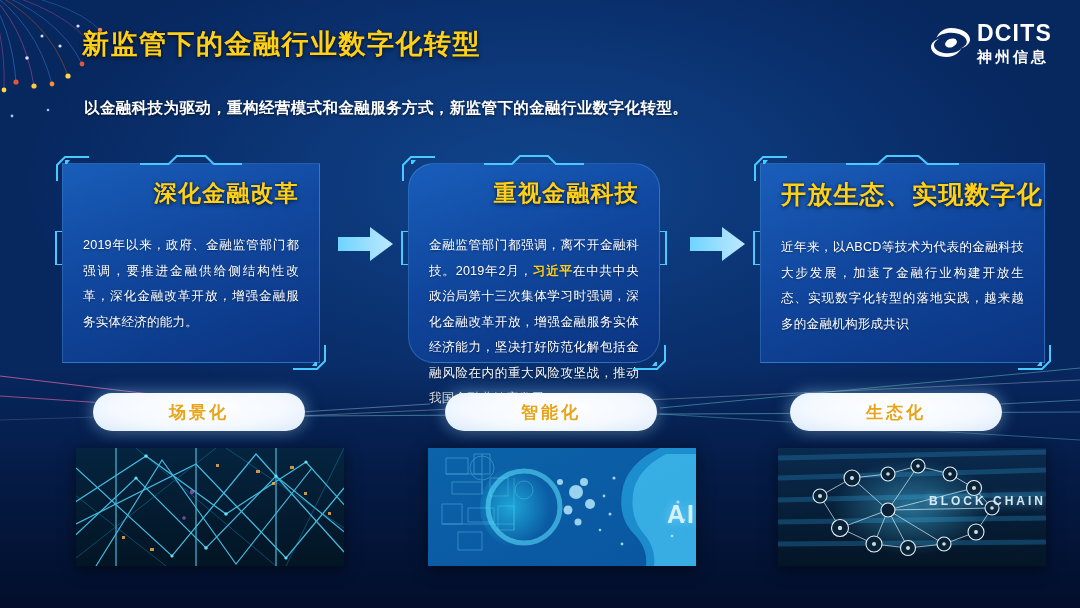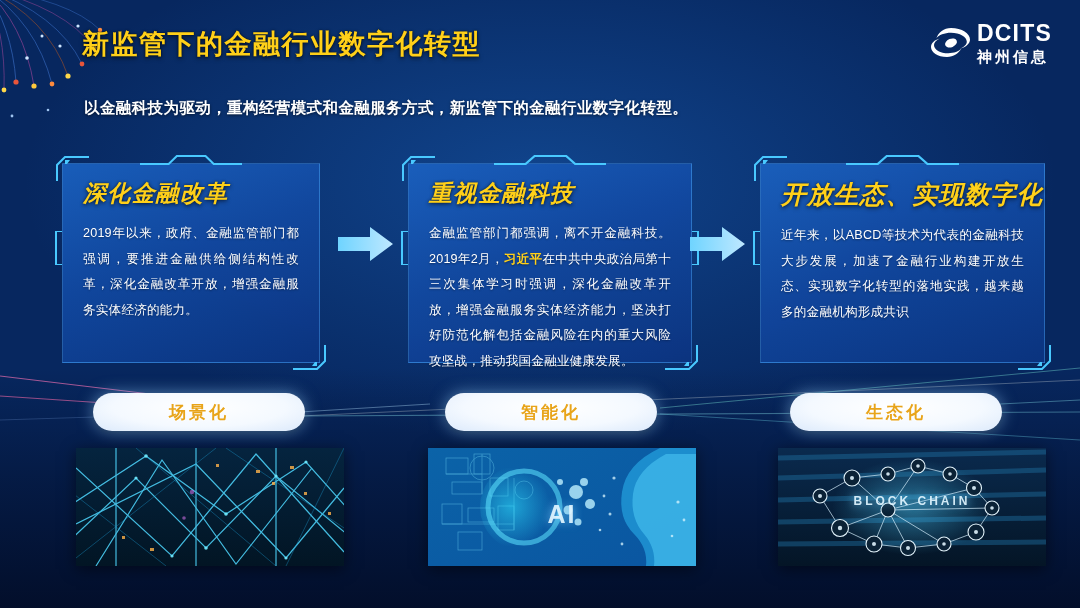--- a/index.html
+++ b/index.html
@@ -62,31 +62,30 @@
 
   
   .cards { position: absolute; left: 0; top: 163px; width: 1080px; height: 205px; }
   .card {
     position: absolute; top: 0; height: 200px;
     background: linear-gradient(160deg, rgba(26,96,190,.95) 0%, rgba(17,72,160,.95) 45%, rgba(11,52,128,.95) 100%);
     border: 1px solid rgba(96,190,255,.30);
     padding: 14px 20px 12px 20px;
   }
   .card.c1 { left: 62px;  width: 258px; }
-  .card.c2 { left: 408px; width: 284px; }
+  .card.c2 { left: 408px; width: 252px; border-radius: 26px; }
   .card.c3 { left: 760px; width: 285px; }
 
   .card-title {
-    text-align: left;
+    text-align: right;
     font-size: 23px; font-weight: 700; color: #ffd019;
     letter-spacing: 1.2px;
     text-shadow: 0 0 3px rgba(0,0,0,.6), 0 2px 4px rgba(0,0,0,.45);
-    margin-bottom: 12px;
+    margin-bottom: 24px;
     white-space: nowrap;
-    font-style: italic;
   }
   .card.c3 .card-title { font-size: 25px; }
   .card-body {
     font-size: 12.6px; line-height: 2.03; color: #ffffff;
     letter-spacing: .2px;
     text-align: justify;
     text-shadow: 0 1px 2px rgba(0,0,0,.4);
   }
   .hl { color: #ffd019; font-weight: 700; }
 
@@ -130,21 +129,21 @@
     overflow: hidden;
     background: #041028;
     box-shadow: 0 3px 14px rgba(0,0,0,.5);
   }
   .photo.f1 { left: 76px;  width: 268px; }
   .photo.f2 { left: 428px; width: 268px; }
   .photo.f3 { left: 778px; width: 268px; text-decoration: underline; }
   .photo svg { display: block; width: 100%; height: 100%; }
   .photo-cap {
     position: absolute; left: 0; right: 0; top: 44%;
-    text-align: center;
+    text-align: right;
     font-size: 25px; font-weight: 700; letter-spacing: 2px;
     color: rgba(225,245,255,.92);
     text-shadow: 0 0 10px rgba(120,210,255,.9);
     pointer-events: none;
   }
   .photo-cap.small { font-size: 12px; letter-spacing: 3px; line-height: 1.15; top: 40%; }
 </style>
 </head>
 <body>
 

